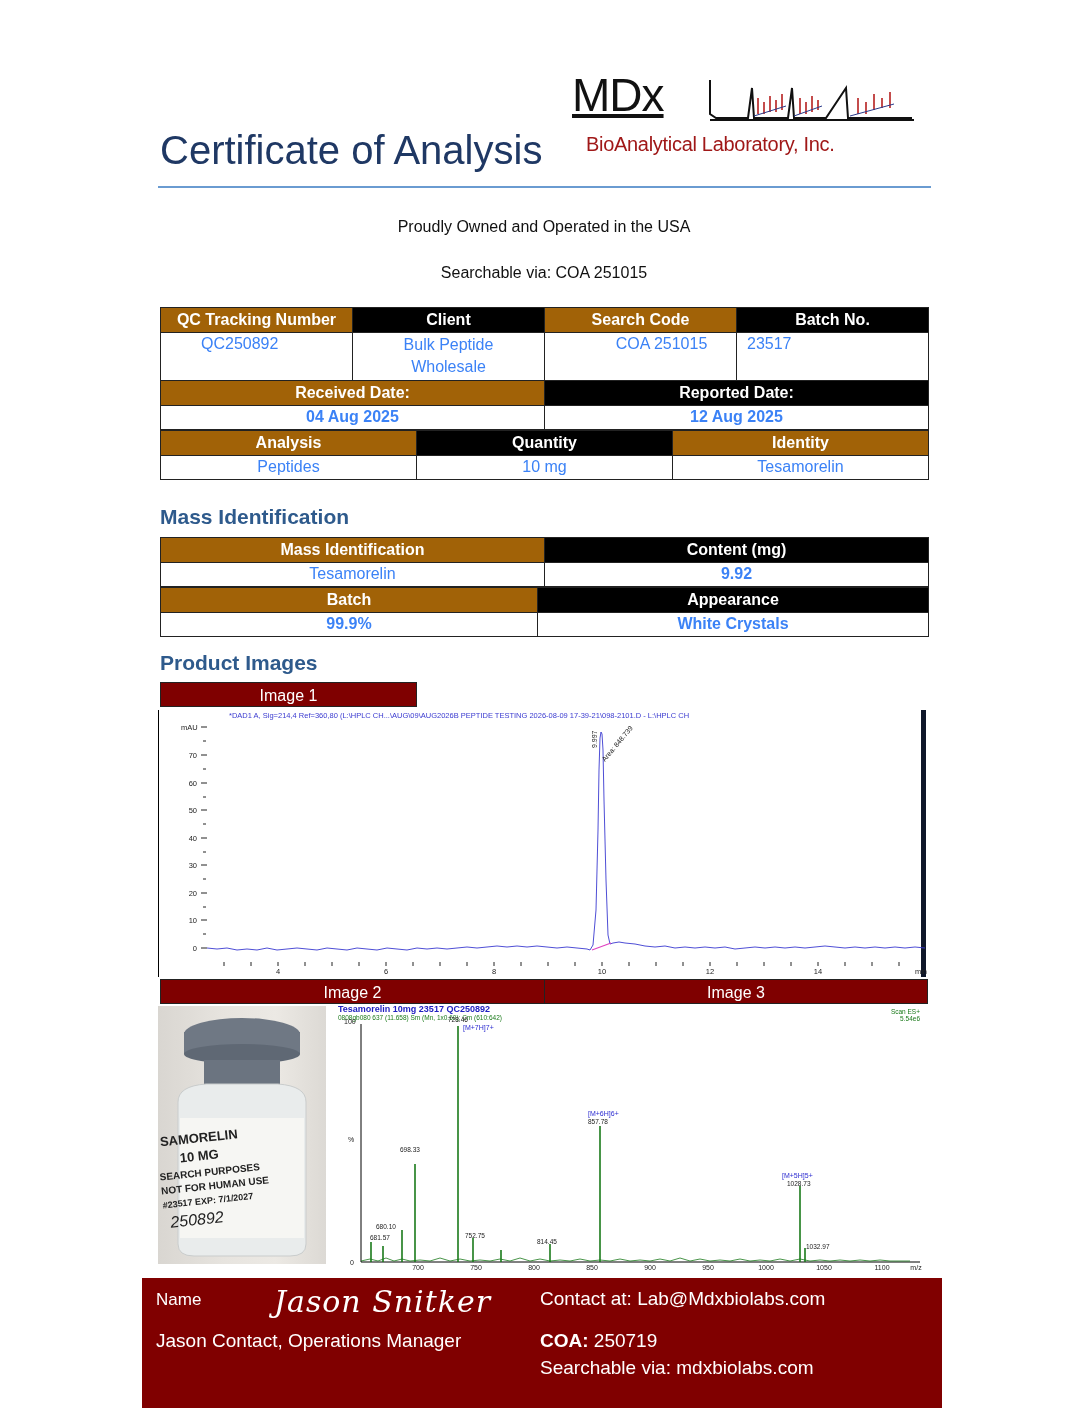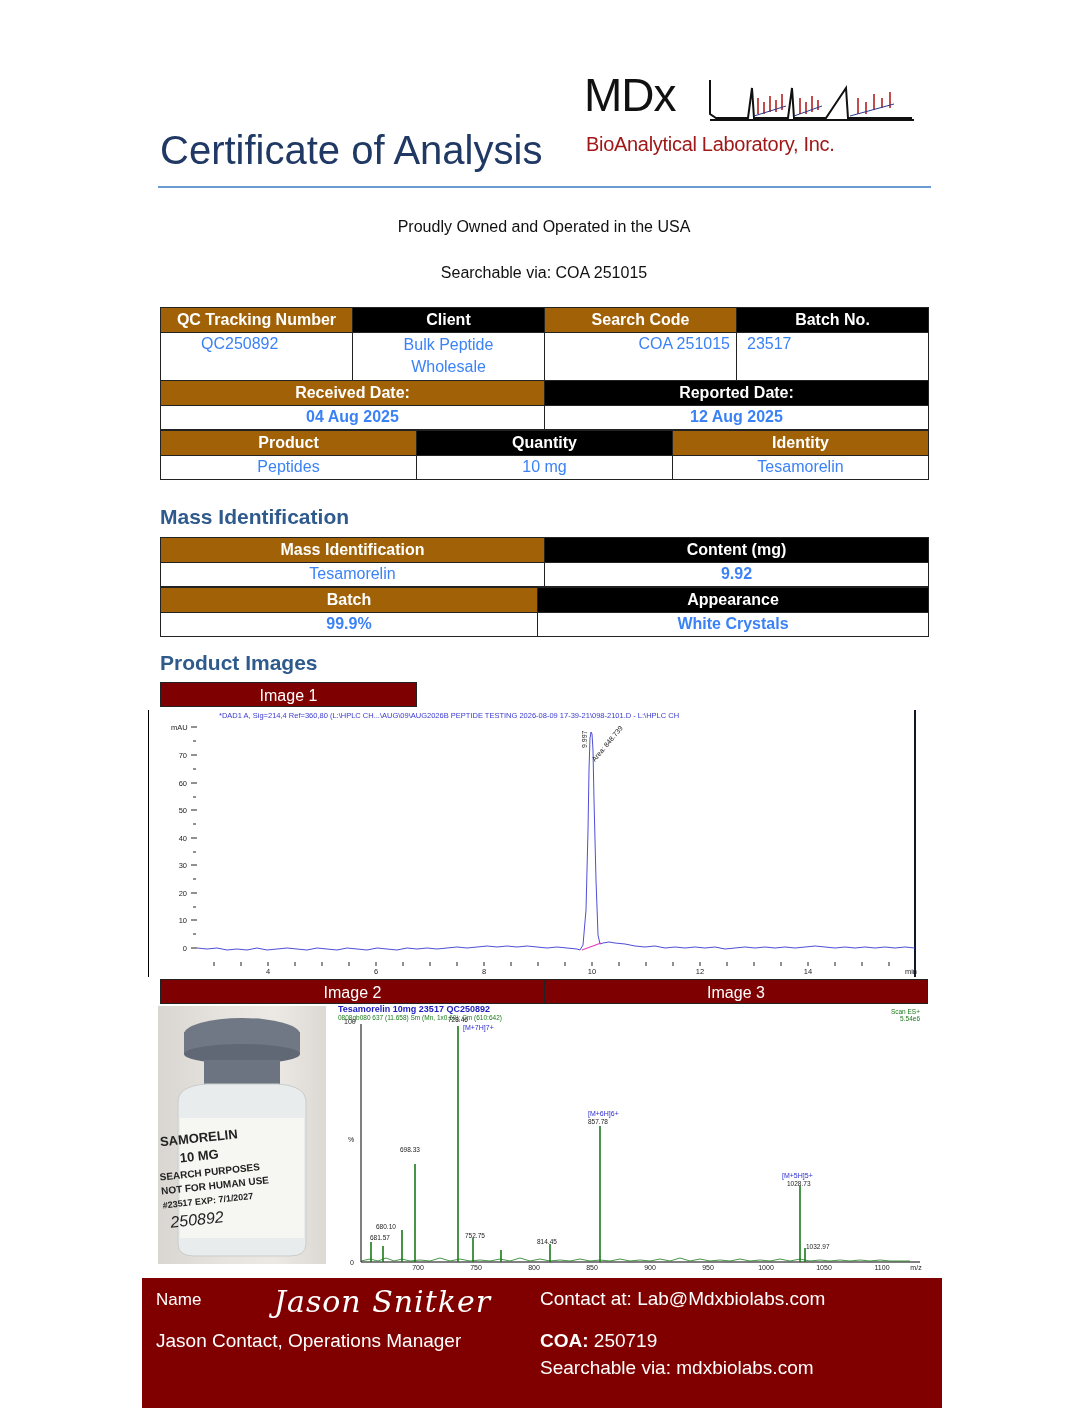--- a/index.html
+++ b/index.html
@@ -3,41 +3,41 @@
 <meta charset="utf-8">
 <style>
   * { box-sizing: border-box; margin: 0; padding: 0; }
   html, body { width: 1088px; height: 1408px; background: #ffffff; overflow: hidden; }
   body { position: relative; font-family: "Liberation Sans", "DejaVu Sans", sans-serif; color: #000; }
 
   .abs { position: absolute; }
 
   
   .title { left: 160px; top: 128px; font-size: 40px; color: #1f3864; font-weight: normal; letter-spacing: 0px; }
-  .logo-mdx { left: 584px; top: 72px; font-size: 46px; color: #111; font-weight: normal; letter-spacing: -1px; line-height: 1; }
+  .logo-mdx { left: 572px; top: 72px; font-size: 46px; color: #111; font-weight: normal; letter-spacing: -1px; line-height: 1; text-decoration: underline; }
   .logo-trace { left: 708px; top: 78px; width: 210px; height: 44px; }
   .logo-sub { left: 586px; top: 133px; font-size: 20px; color: #a01818; letter-spacing: -0.3px; }
   .rule { left: 158px; top: 186px; width: 773px; height: 2px; background: #6a9bd1; }
 
   .center-line { left: 0; width: 1088px; text-align: center; font-size: 16px; color: #111; }
 
   
   table.grid { position: absolute; border-collapse: collapse; table-layout: fixed; }
   table.grid td { border: 1px solid #222; font-size: 16px; padding: 0 6px; text-align: center; vertical-align: top; }
   td.hr { background: #a16207; color: #fff; font-weight: bold; height: 24px; line-height: 24px; vertical-align: middle; }
   td.hb { background: #000; color: #fff; font-weight: bold; height: 24px; line-height: 24px; vertical-align: middle; }
   td.val { background: #fff; color: #3b82f6; height: 24px; line-height: 22px; }
   td.bold { font-weight: bold; }
   td.left { text-align: left; padding-left: 10px; }
 
   .section-h { left: 160px; font-size: 21px; font-weight: bold; color: #2e5a8c; }
 
   .img-tab { background: #7f0000; color: #fff; font-size: 16px; text-align: center; height: 25px; line-height: 25px; border: 1px solid #222; }
 
-  .chart-box { left: 148px; top: 710px; width: 768px; height: 267px; background: #fff; border-left: 1px solid #000; border-right: 2px solid #0f172a; }
+  .chart-box { left: 158px; top: 710px; width: 768px; height: 267px; background: #fff; border-left: 1px solid #000; border-right: 5px solid #0f172a; }
   .photo { left: 158px; top: 1006px; width: 168px; height: 258px; background: linear-gradient(90deg, #d9d6d1 0%, #e7e4df 40%, #ece9e4 70%, #dcd9d4 100%); overflow: hidden; }
   .ms-box { left: 330px; top: 1004px; width: 596px; height: 270px; background: #fff; }
 
   .footer { left: 142px; top: 1278px; width: 800px; height: 130px; background: #800000; color: #fff; }
   .footer .t { position: absolute; color: #fff; }
 
   svg text { font-family: "Liberation Sans", sans-serif; }
 </style>
 </head>
 <body>
@@ -85,21 +85,21 @@
   <tbody>
       <tr>
     <td class="hr">QC Tracking Number</td>
     <td class="hb">Client</td>
     <td class="hr">Search Code</td>
     <td class="hb">Batch No.</td>
   </tr>
   <tr>
     <td class="val" style="height:48px; text-align:left; padding-left:40px;">QC250892</td>
     <td class="val" style="height:48px; padding:1px 40px;margin-top:8px;">Bulk Peptide Wholesale</td>
-    <td class="val" style="height:48px; text-align:right; padding-left:48px;">COA 251015</td>
+    <td class="val" style="height:48px; text-align:center; padding-left:48px;">COA 251015</td>
     <td class="val" style="height:48px; text-align:left; padding-left:10px;">23517</td>
   </tr>
 </tbody>
   </table>
 
 <table class="grid" style="left:160px; top:380px; width:768px;">
   <colgroup>
       <col style="width:384px">
       <col style="width:384px">
     </colgroup>
@@ -116,21 +116,21 @@
   </table>
 
 <table class="grid" style="left:160px; top:430px; width:768px;">
   <colgroup>
       <col style="width:256px">
       <col style="width:256px">
       <col style="width:256px">
     </colgroup>
   <tbody>
       <tr>
-    <td class="hr">Product</td>
+    <td class="hr">Analysis</td>
     <td class="hb">Quantity</td>
     <td class="hr">Identity</td>
   </tr>
   <tr>
     <td class="val">Peptides</td>
     <td class="val">10 mg</td>
     <td class="val left">Tesamorelin</td>
   </tr>
 </tbody>
   </table>

